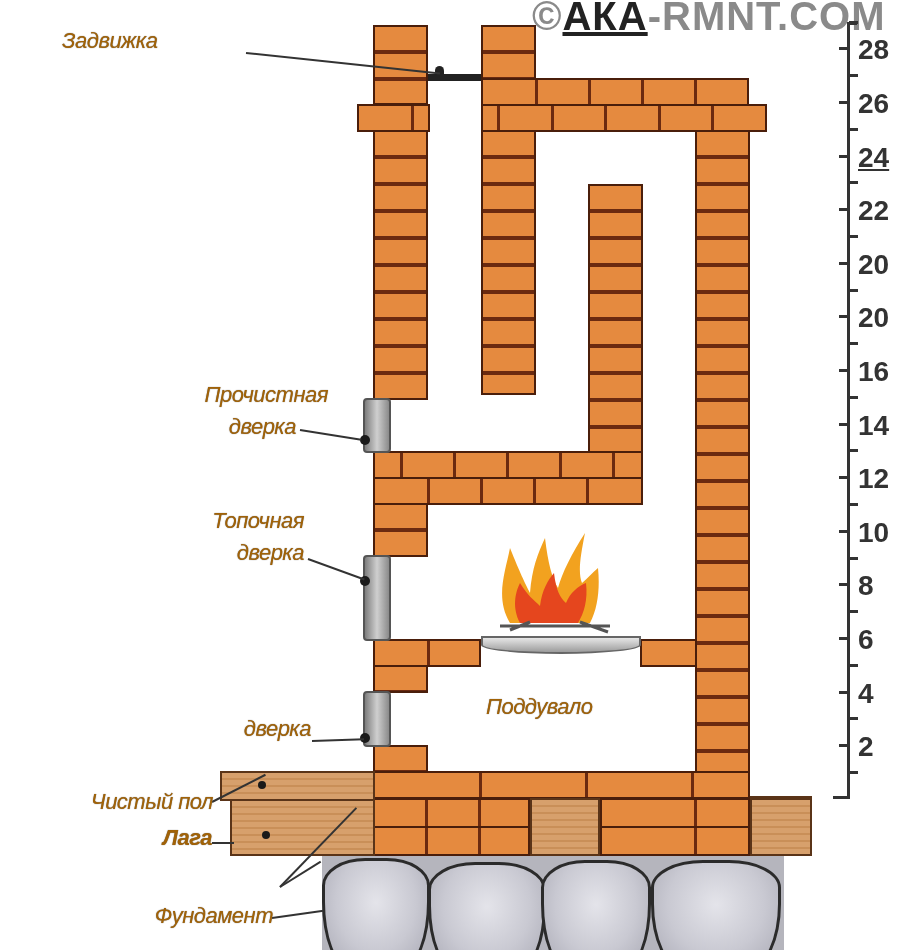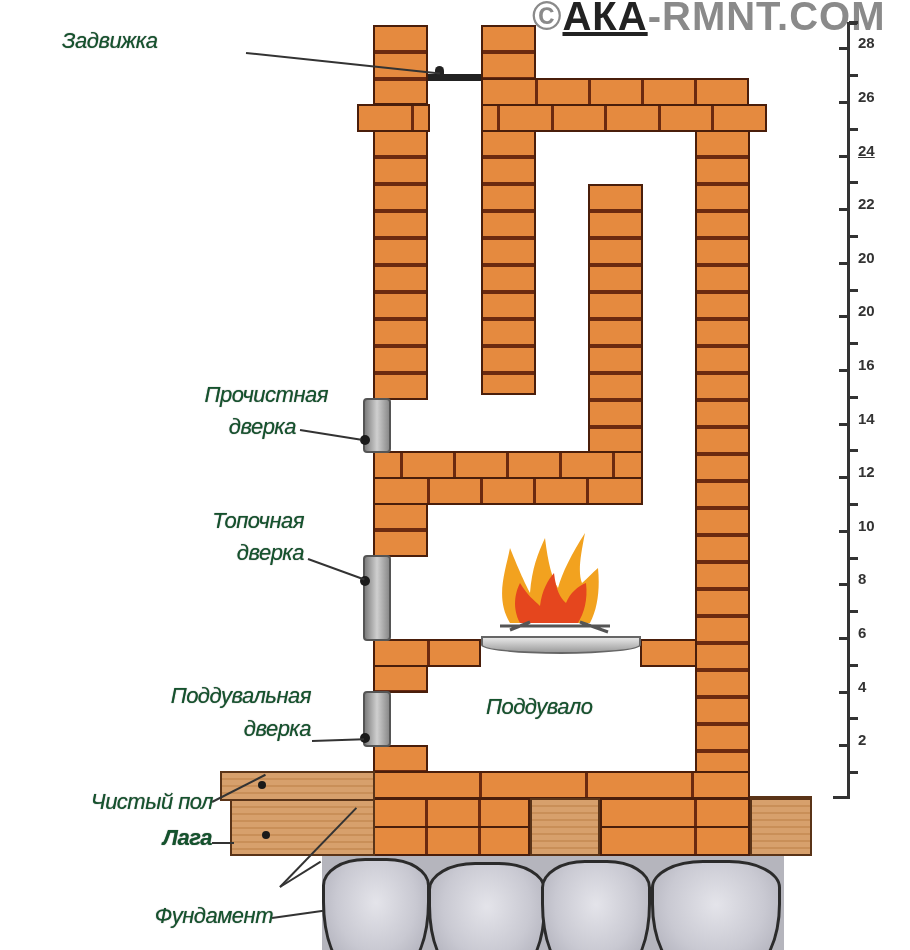--- a/index.html
+++ b/index.html
@@ -4,23 +4,23 @@
 <style>
   html,body{margin:0;padding:0;background:#ffffff;}
   body{width:910px;height:950px;position:relative;overflow:hidden;font-family:"Liberation Sans",sans-serif;}
   #canvas{position:absolute;left:0;top:0;width:910px;height:950px;}
   .brick-block{position:absolute;background-color:#e58a3f;border:2px solid #4a1e0b;box-sizing:border-box;
     background-image:
       repeating-linear-gradient(to bottom, transparent 0, transparent 23px, #6b2a10 23px, #6b2a10 27px);
   }
   .brick-row{position:absolute;background-color:#e58a3f;border:2px solid #4a1e0b;box-sizing:border-box;}
   .brick-row .joint{position:absolute;top:0;bottom:0;width:3px;background:#6b2a10;}
-  .label{position:absolute;font-style:italic;color:#14532d;font-size:22px;letter-spacing:-0.5px;white-space:nowrap;text-shadow:0 0 1px #666;}
+  .label{position:absolute;font-style:italic;color:#a16207;font-size:22px;letter-spacing:-0.5px;white-space:nowrap;text-shadow:0 0 1px #666;}
   .label.right{text-align:right;}
-  .scale-num{position:absolute;font-size:15px;color:#333;font-weight:bold;}
+  .scale-num{position:absolute;font-size:28px;color:#333;font-weight:bold;}
   .door{position:absolute;background:linear-gradient(to right,#7e7e7e,#cfcfcf 50%,#8a8a8a);border:2px solid #555;border-radius:4px;box-sizing:border-box;}
   .handle{position:absolute;width:10px;height:10px;border-radius:50%;background:#1a1a1a;}
   .wood{position:absolute;background:repeating-linear-gradient(to bottom,#d7a06c 0,#d7a06c 5px,#c98f58 5px,#c98f58 7px);border:2px solid #5a3418;box-sizing:border-box;}
   .stone{position:absolute;background:radial-gradient(ellipse at 50% 40%,#e4e4ea 0,#c9c9d2 55%,#a9a9b4 100%);border:3px solid #2b2b2b;box-sizing:border-box;border-radius:40% 40% 25% 25% / 25% 25% 60% 60%;}
   .leader{position:absolute;height:2px;background:#333;transform-origin:0 50%;}
   .watermark{position:absolute;top:-6px;left:532px;font-size:40px;font-weight:bold;color:#8a8a8a;letter-spacing:1px;white-space:nowrap;}
   .watermark .aka{color:#222;text-decoration:underline;}
 </style>
 </head>
 <body>
@@ -139,21 +139,20 @@
   <div class="leader" style="left:212px;top:842px;width:22px;"></div>
   <div class="leader" style="left:280px;top:886px;width:110px;transform:rotate(-46deg);"></div>
   <div class="leader" style="left:280px;top:886px;width:48px;transform:rotate(-32deg);"></div>
   <div class="leader" style="left:272px;top:917px;width:52px;transform:rotate(-8deg);"></div>
 
   <div class="label" style="left:62px;top:28px;">Задвижка</div>
   <div class="label right" style="right:582px;top:382px;margin-left:14px;">Прочистная</div>
   <div class="label right" style="right:614px;top:414px;">дверка</div>
   <div class="label right" style="right:606px;top:508px;">Топочная</div>
   <div class="label right" style="right:606px;top:540px;">дверка</div>
-  <div class="label right" style="right:599px;top:683px;">Поддувальная</div>
   <div class="label right" style="right:599px;top:716px;">дверка</div>
   <div class="label" style="left:486px;top:694px;">Поддувало</div>
   <div class="label right" style="right:697px;top:789px;">Чистый пол</div>
   <div class="label right" style="right:698px;top:825px;font-weight:bold;">Лага</div>
   <div class="label right" style="right:637px;top:903px;">Фундамент</div>
 
   <div style="position:absolute;left:0;top:0;">
     <div style="position:absolute;left:847px;top:22px;width:3px;height:776px;background:#333;"></div>
     <div style="position:absolute;left:833px;top:796px;width:17px;height:3px;background:#333;"></div>
     <div style="position:absolute;left:847px;top:22px;width:10px;height:3px;background:#333;"></div>

